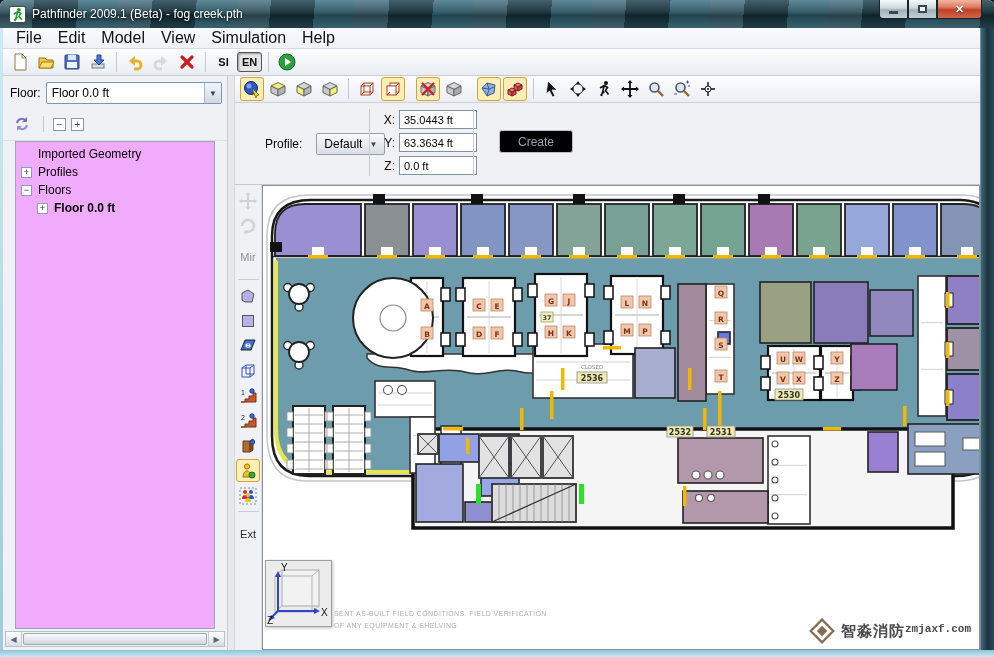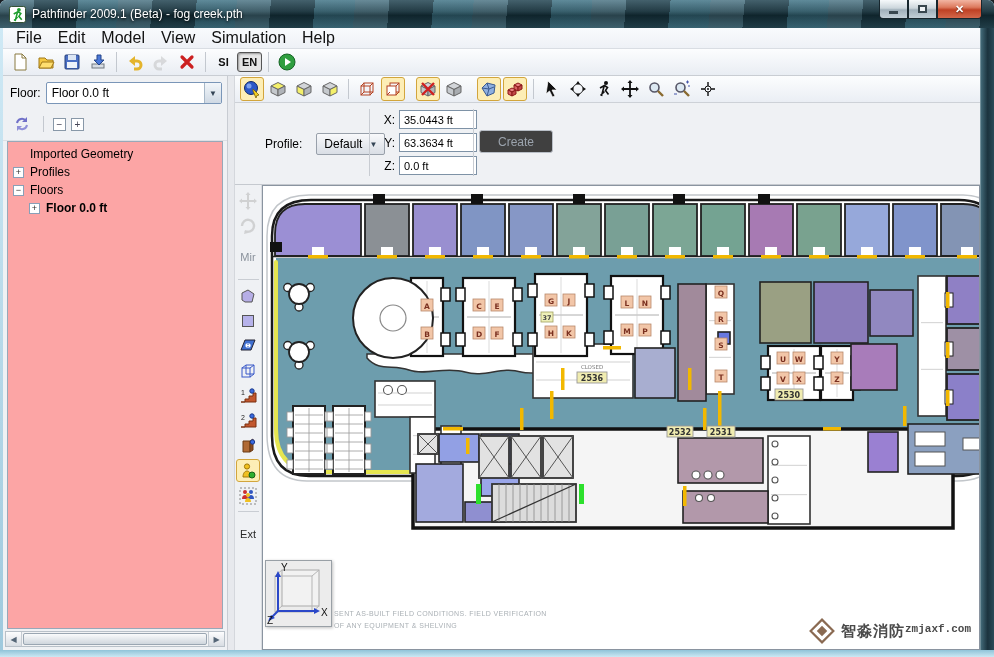--- a/index.html
+++ b/index.html
@@ -42,21 +42,21 @@
   .content{flex:1;display:flex;min-height:0}
   .left-panel{width:225px;display:flex;flex-direction:column;background:#eff1f4;border-right:1px solid #c8ccd2}
   .splitter{width:7px;background:#e7e9ed;border-right:1px solid #d4d7dc}
   .floor-row{display:flex;align-items:center;gap:5px;padding:6px 5px 5px 7px;font-size:12px}
   .combo{flex:1;display:flex;align-items:center;height:22px;background:#fff;border:1px solid #7a96b8;border-radius:2px}
   .combo .val{flex:1;padding:0 5px;font-size:12px;white-space:nowrap}
   .combo .dd{width:17px;align-self:stretch;display:flex;align-items:center;justify-content:center;background:linear-gradient(#f2f6fa,#cfd9e4);border-left:1px solid #a8b8c8;font-size:8px;color:#345}
   .tree-tools{display:flex;align-items:center;gap:5px;padding:3px 7px 4px;border-bottom:1px solid #dcdfe4}
   .tree-tools .tb-sep{height:16px}
   .mini-box{width:13px;height:13px;border:1px solid #8898a8;background:#fff;font-size:10px;line-height:11px;text-align:center;color:#445}
-  .tree{background:#fca5a5;border:1px solid #98a8b8;margin:0 4px;flex:1;overflow:hidden;padding-top:3px;font-size:12px}
+  .tree{background:#f0abfc;border:1px solid #98a8b8;margin:0 12px;flex:1;overflow:hidden;padding-top:3px;font-size:12px}
   .tree-row{display:flex;align-items:center;height:18px}
   .expander{width:11px;height:11px;flex:none;border:1px solid #88a0b8;background:#fff;font-size:9px;line-height:9px;text-align:center;margin-right:3px;color:#333}
   .exp-spacer{width:14px;flex:none}
   .tree-icon{display:flex}
   .tree-icon svg{width:17px;height:15px;margin-right:2px}
   .tree-label{padding:0 3px;white-space:nowrap}
   .tree-label.selected{background:#2f86e0;color:#fff;outline:1px dotted #9cd}
   .tree-label.bold{font-weight:bold}
   .hscroll{height:16px;margin:2px 2px 3px;display:flex;border:1px solid #b8c0c8;background:#f2f3f5}
   .hs-btn{width:16px;flex:none;background:linear-gradient(#fdfdfe,#d8dde3);display:flex;align-items:center;justify-content:center;font-size:8px;color:#567}
@@ -67,21 +67,21 @@
   .view-toolbar{height:27px;display:flex;align-items:center;background:linear-gradient(#fcfdfe,#eaeef4);border-bottom:1px solid #cdd1d7;padding-left:5px;gap:2px}
   .profile-bar{position:relative;height:82px;border-bottom:1px solid #c5c9cf;background:#eff1f4;font-size:12px;flex:none}
   .pb-group{position:absolute;left:30px;top:30px;display:flex;align-items:center;gap:14px}
   .dd-btn{display:flex;align-items:center;gap:7px;height:22px;padding:0 7px;background:linear-gradient(#f8f9fb,#d9dee5);border:1px solid #98a0aa;border-radius:2px;font-size:12px}
   .dd-btn .car{font-size:8px;color:#345}
   .vdiv{position:absolute;top:6px;bottom:8px;width:1px;background:#c8ccd2}
   .xyz{position:absolute;left:146px;top:7px}
   .xyz-row{display:flex;align-items:center;gap:4px;margin-bottom:4px}
   .xyz-label{width:14px;text-align:right}
   .field{width:78px;height:19px;border:1px solid #7e92a6;background:#fff;font-size:11px;padding:1px 4px;display:flex;align-items:center;white-space:nowrap}
-  .create-btn{position:absolute;left:244px;top:27px;width:74px;height:23px;background:#404040;border:1px solid #b9bfc7;border-radius:3px;color:#9ba3ad;font-size:12px;display:flex;align-items:center;justify-content:center}
+  .create-btn{position:absolute;left:264px;top:27px;width:74px;height:23px;background:#000000;border:1px solid #b9bfc7;border-radius:3px;color:#9ba3ad;font-size:12px;display:flex;align-items:center;justify-content:center}
   
   .canvas-row{flex:1;display:flex;min-height:0}
   .strip{width:27px;flex:none;background:#eff1f4;display:flex;flex-direction:column;align-items:center;padding-top:4px;gap:2px;border-right:1px solid #d8dbe0}
   .strip .tb-btn{width:24px;height:23px}
   .strip-label{font-size:11px;color:#8a929c;margin:12px 0}
   .strip-label.dark{color:#2a2a2a}
   .strip-sep{width:21px;height:1px;background:#c9cdd3;margin:2px 0}
   .canvas-wrap{flex:1;position:relative;background:#fff;border:1px solid #8a94a0;overflow:hidden}
   svg.plan{position:absolute;left:0;top:0}
   .axis-box{position:absolute;left:2px;top:374px;width:67px;height:67px;background:#ececec;border:1px solid #99a0a6;box-shadow:1px 1px 3px rgba(0,0,0,.25)}

